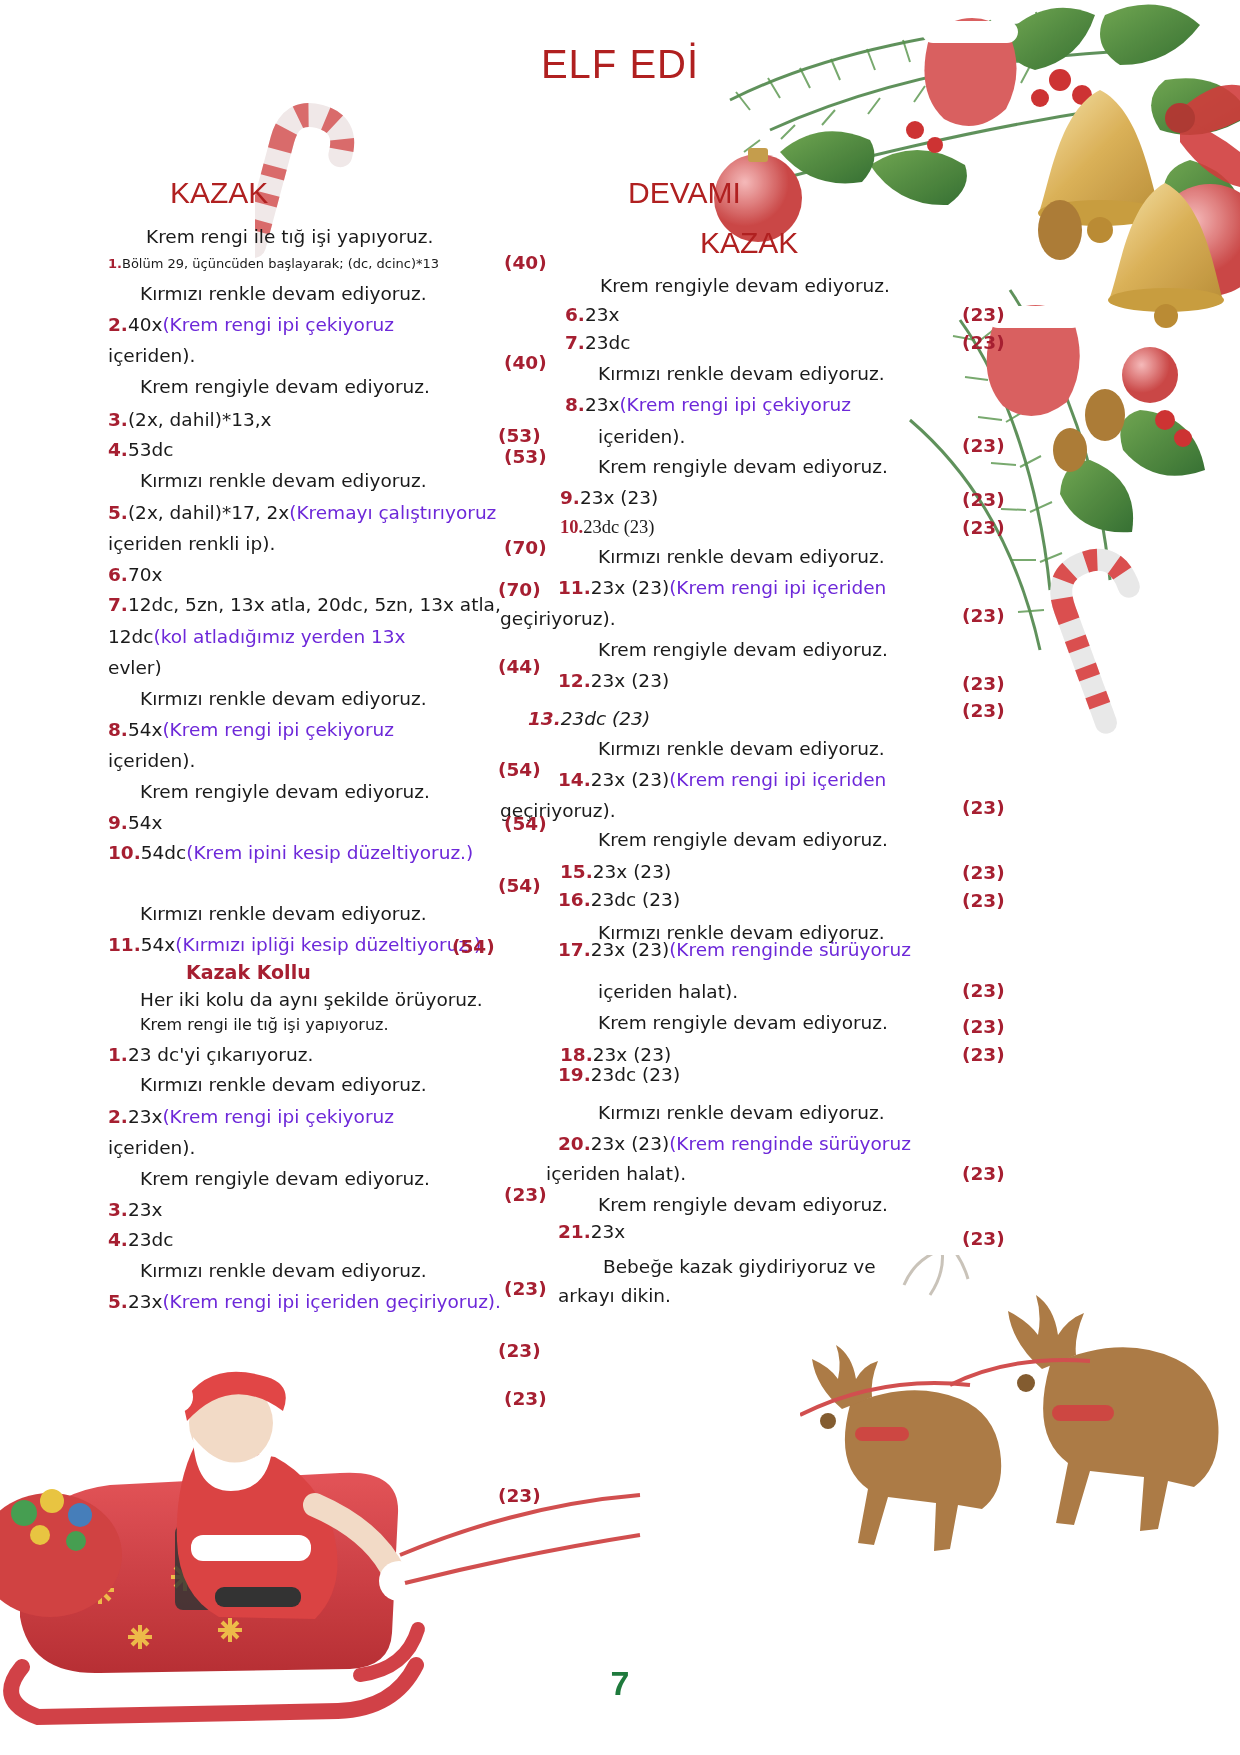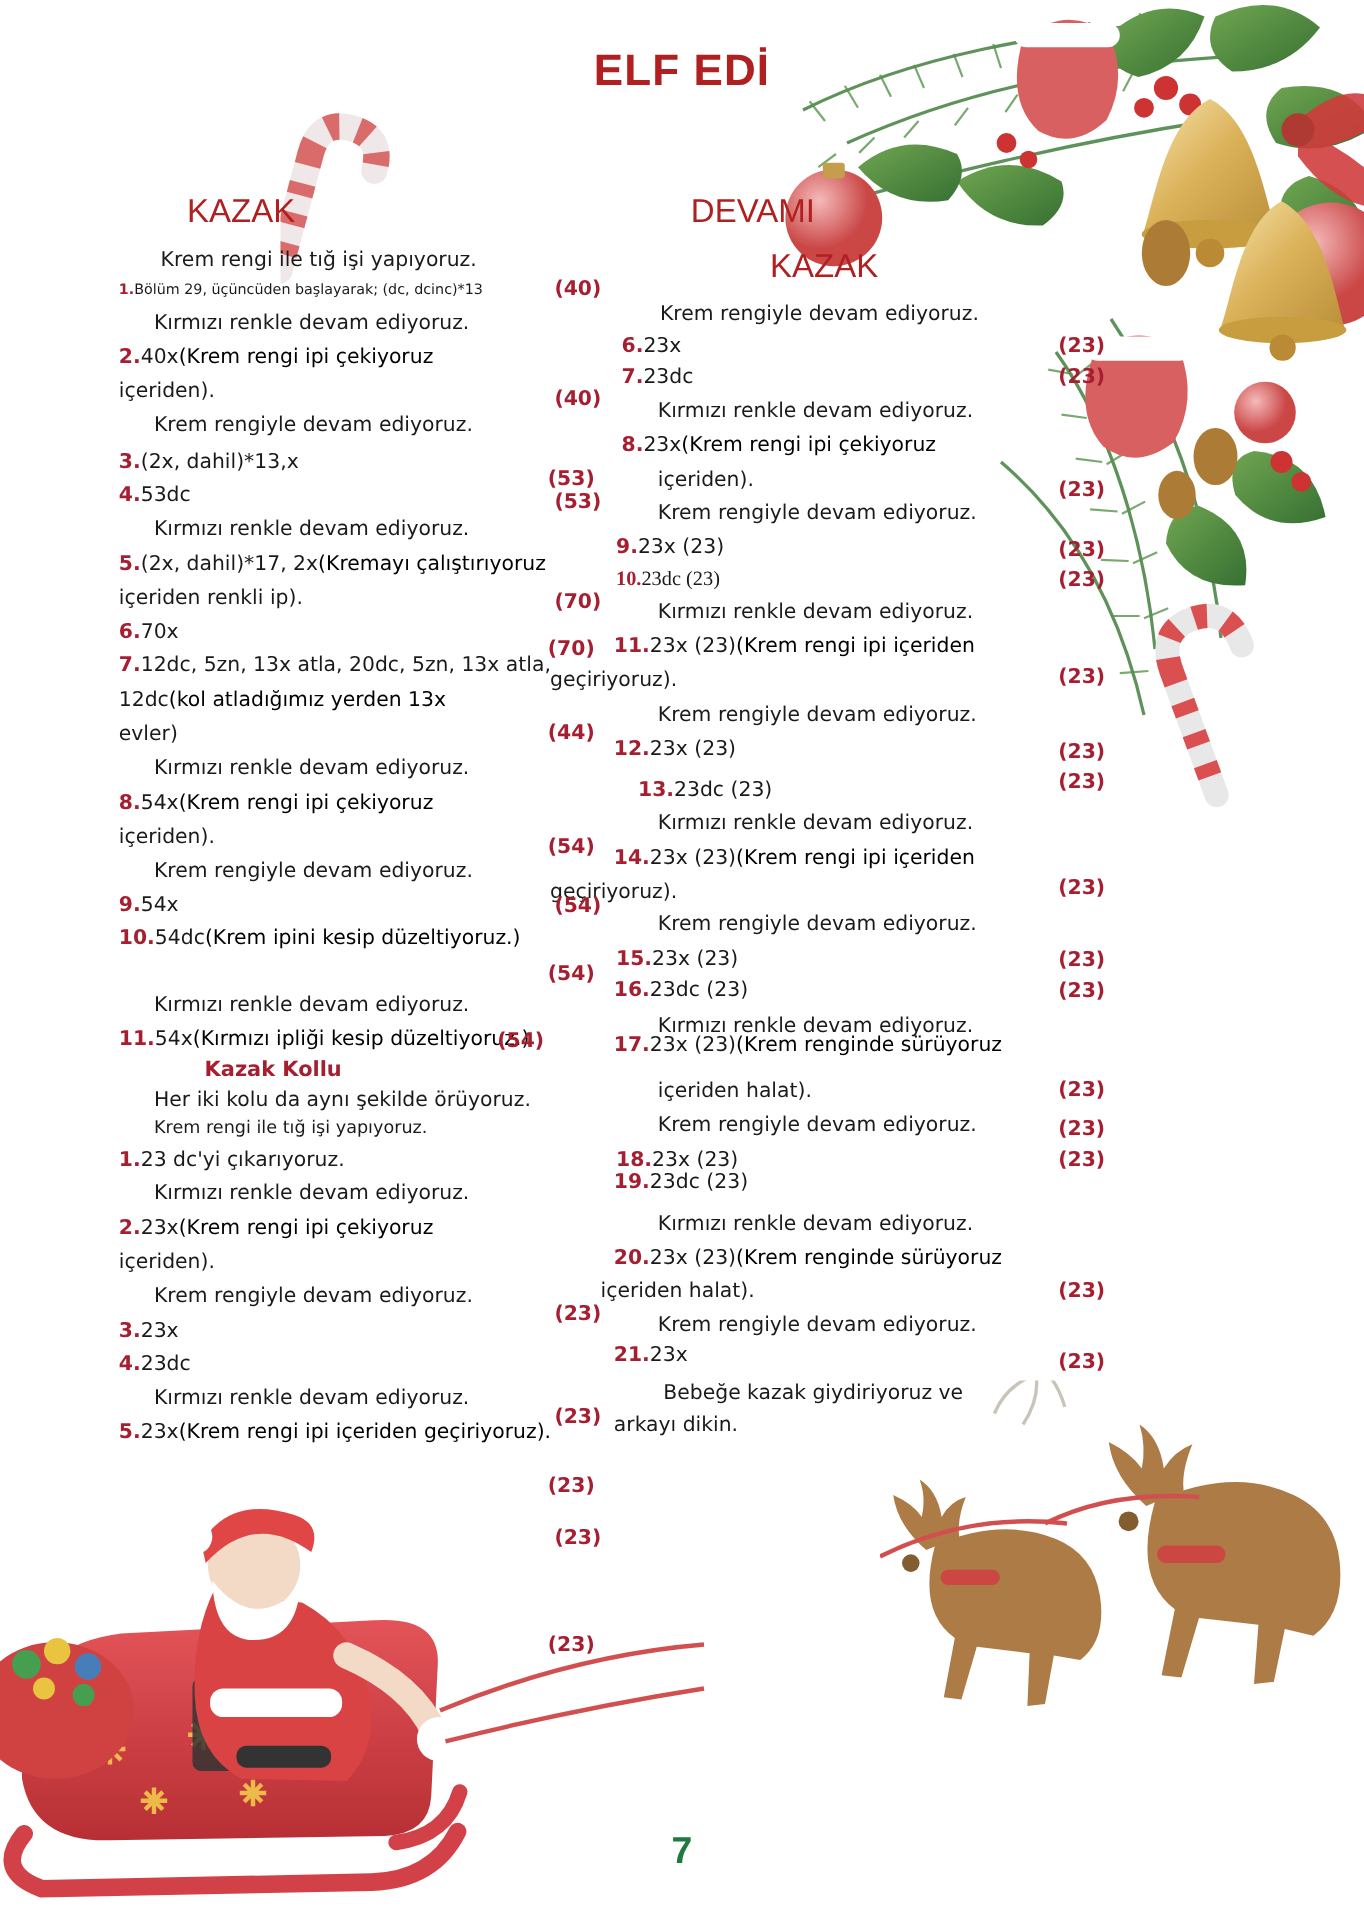--- a/index.html
+++ b/index.html
@@ -21,23 +21,23 @@
   #deco-topleftstick { top:100px; left:255px; width:180px; height:170px; }
 
   
   .page { position:relative; width:1240px; height:1755px; }
 
   .title {
     position:absolute; top:42px; left:0; width:1240px;
     text-align:center;
     font-size:40px; color:#b02020; letter-spacing:1px;
     font-family:"Liberation Sans", sans-serif;
-    font-weight:700;
+    font-weight:400;
   }
-  .green { color:#000000; }
+  .green { color:#6d28d9; }
   .num { color:#a61f31; font-weight:bold; }
 
   
   .t { position:absolute; white-space:nowrap; font-size:18.5px; line-height:1; color:#1a1a1a; }
   .cnt { position:absolute; color:#a61f31; font-weight:bold; font-size:18.5px; }
 
   .pagenum {
     position:absolute; left:0; top:1664px; width:1240px; text-align:center;
     color:#1f7a3d; font-weight:bold; font-size:34px;
     font-family:"Liberation Sans", sans-serif;
@@ -379,21 +379,21 @@
     <div class="t" style="left:558px; top:579px;">
       <span class="num">11.</span><span>23x (23)</span><span class="green">(Krem rengi ipi içeriden</span>
     </div>
     <div class="t green" style="left:500px; top:610px;">geçiriyoruz).</div>
 
     <div class="t green" style="left:598px; top:641px;">Krem rengiyle devam ediyoruz.</div>
 
     <div class="t" style="left:558px; top:672px;">
       <span class="num">12.</span><span>23x (23)</span>
     </div>
-    <div class="t" style="left:580px; top:710px;">
+    <div class="t" style="left:528px; top:710px;font-style:italic;">
       <span class="num">13.</span><span>23dc (23)</span>
     </div>
 
     <div class="t green" style="left:598px; top:740px;">Kırmızı renkle devam ediyoruz.</div>
 
     <div class="t" style="left:558px; top:771px;">
       <span class="num">14.</span><span>23x (23)</span><span class="green">(Krem rengi ipi içeriden</span>
     </div>
     <div class="t green" style="left:500px; top:802px;">geçiriyoruz).</div>
 

